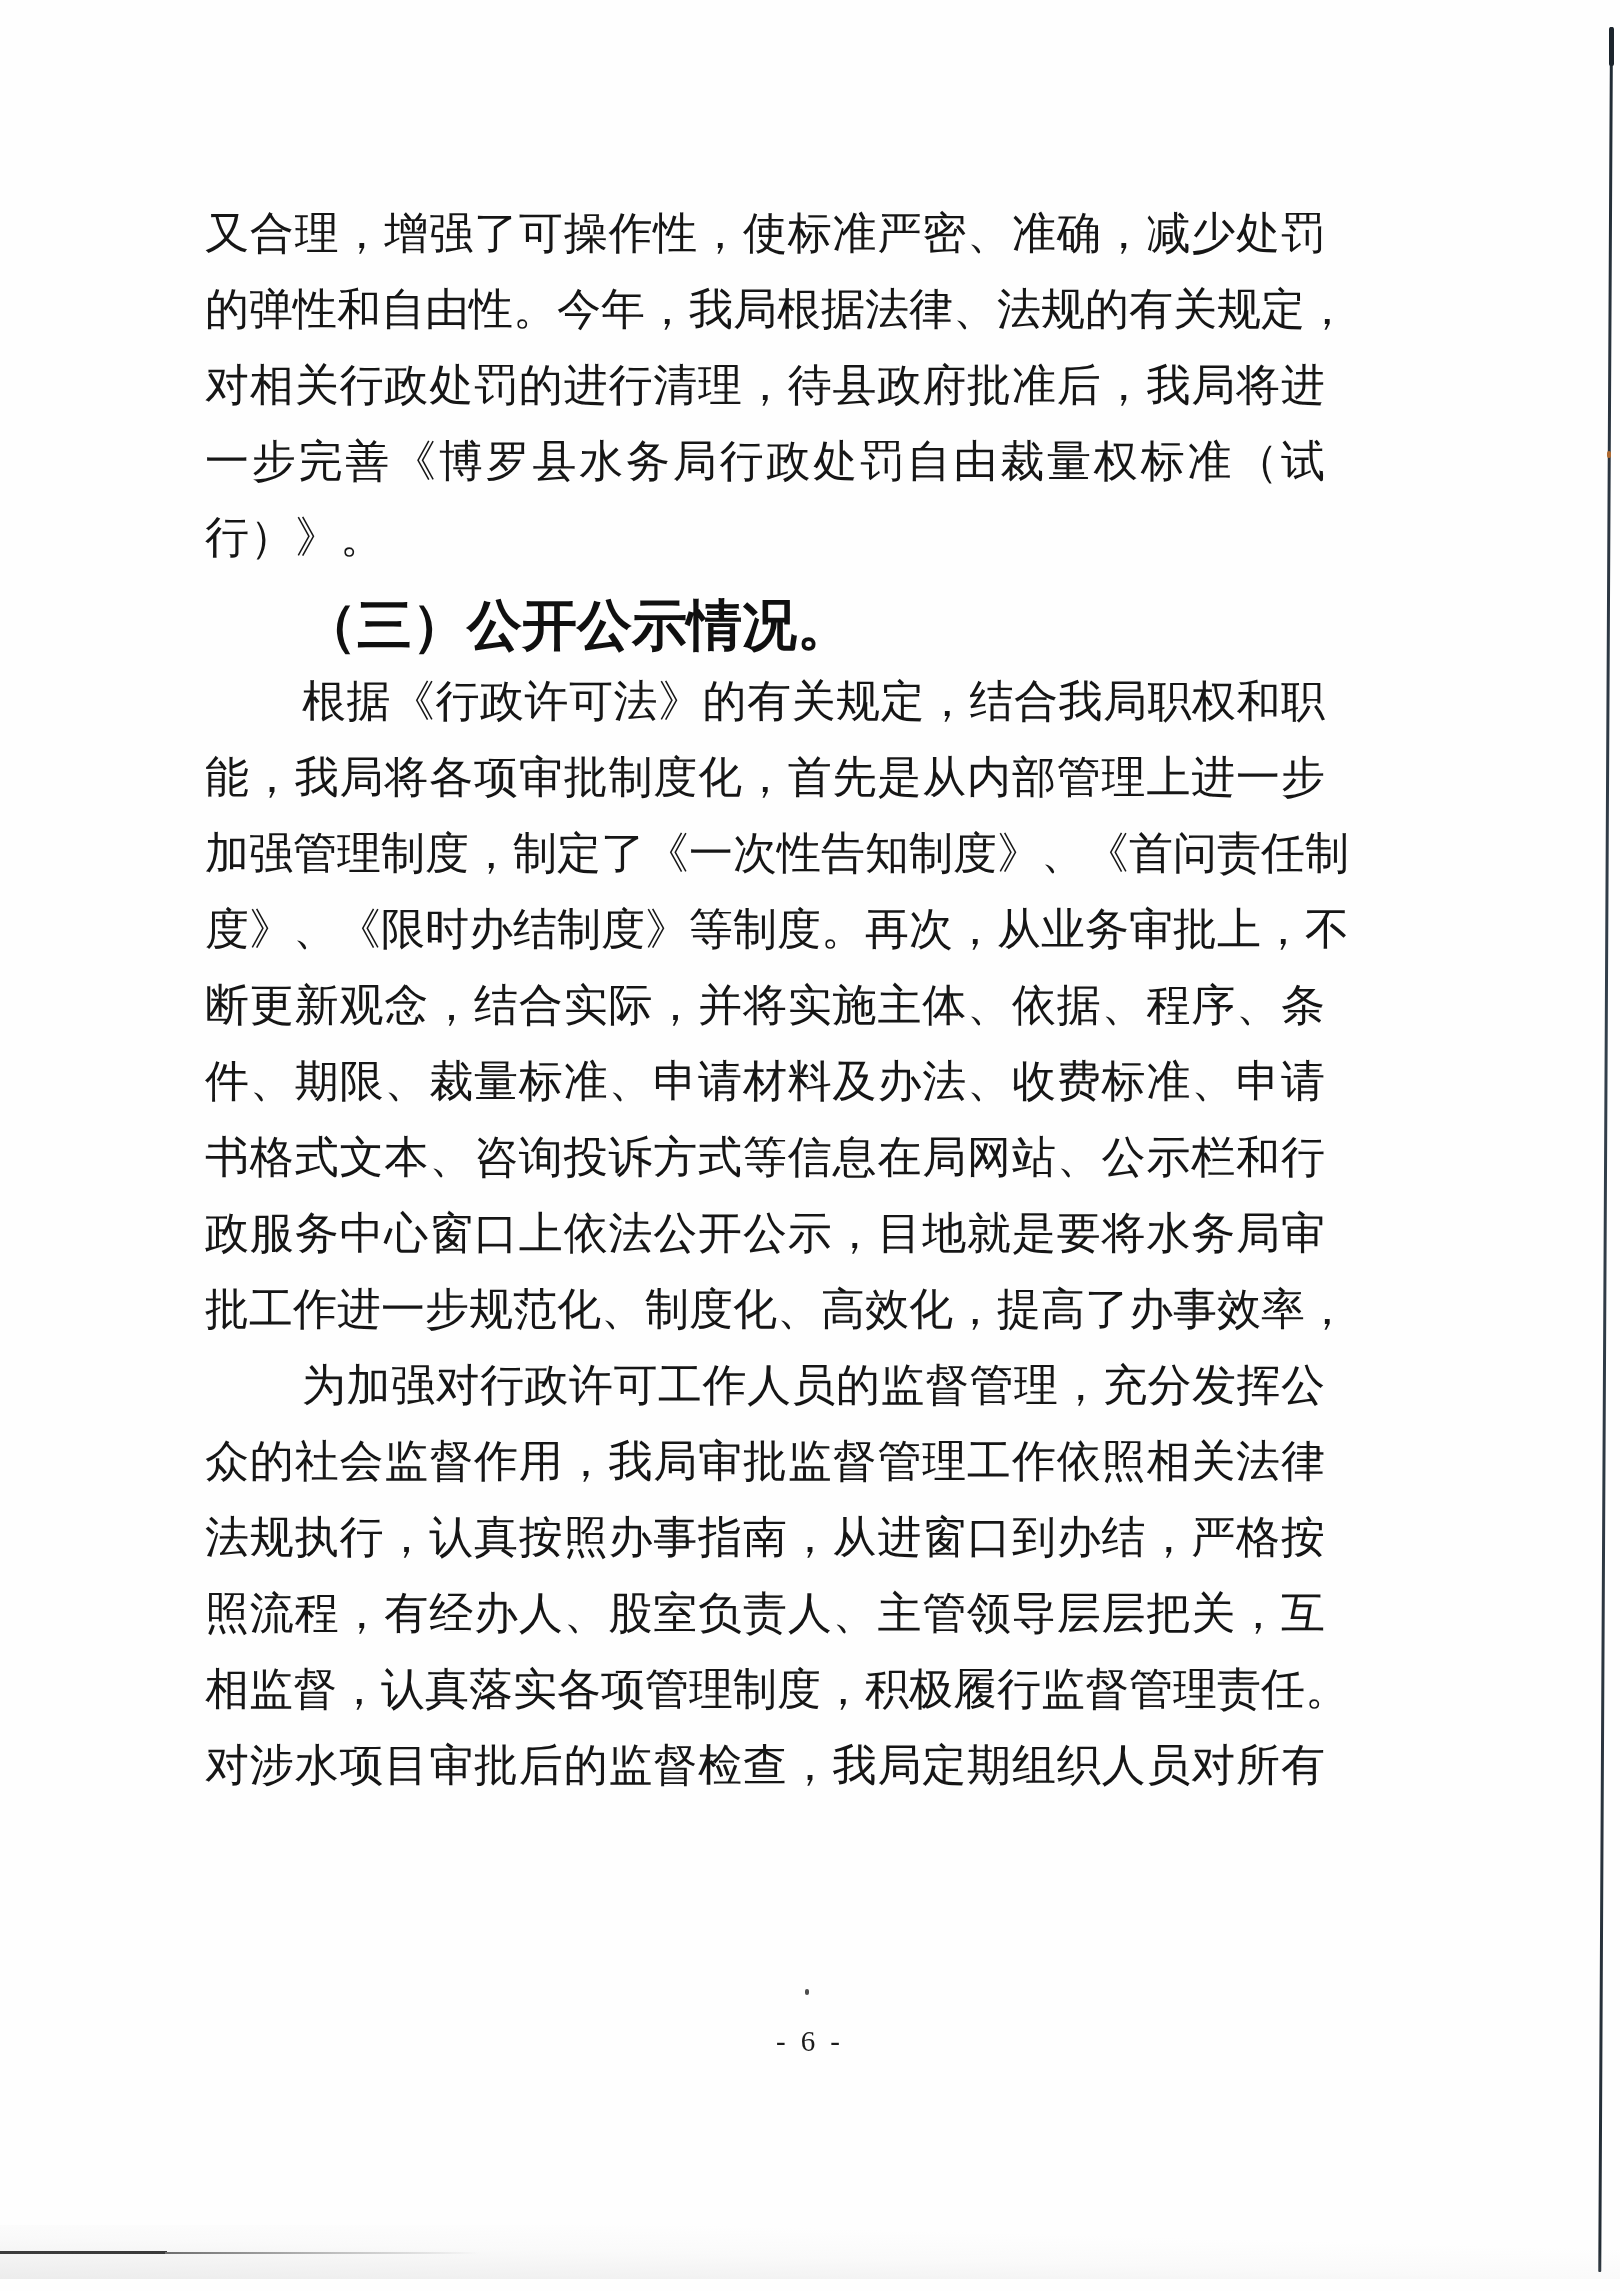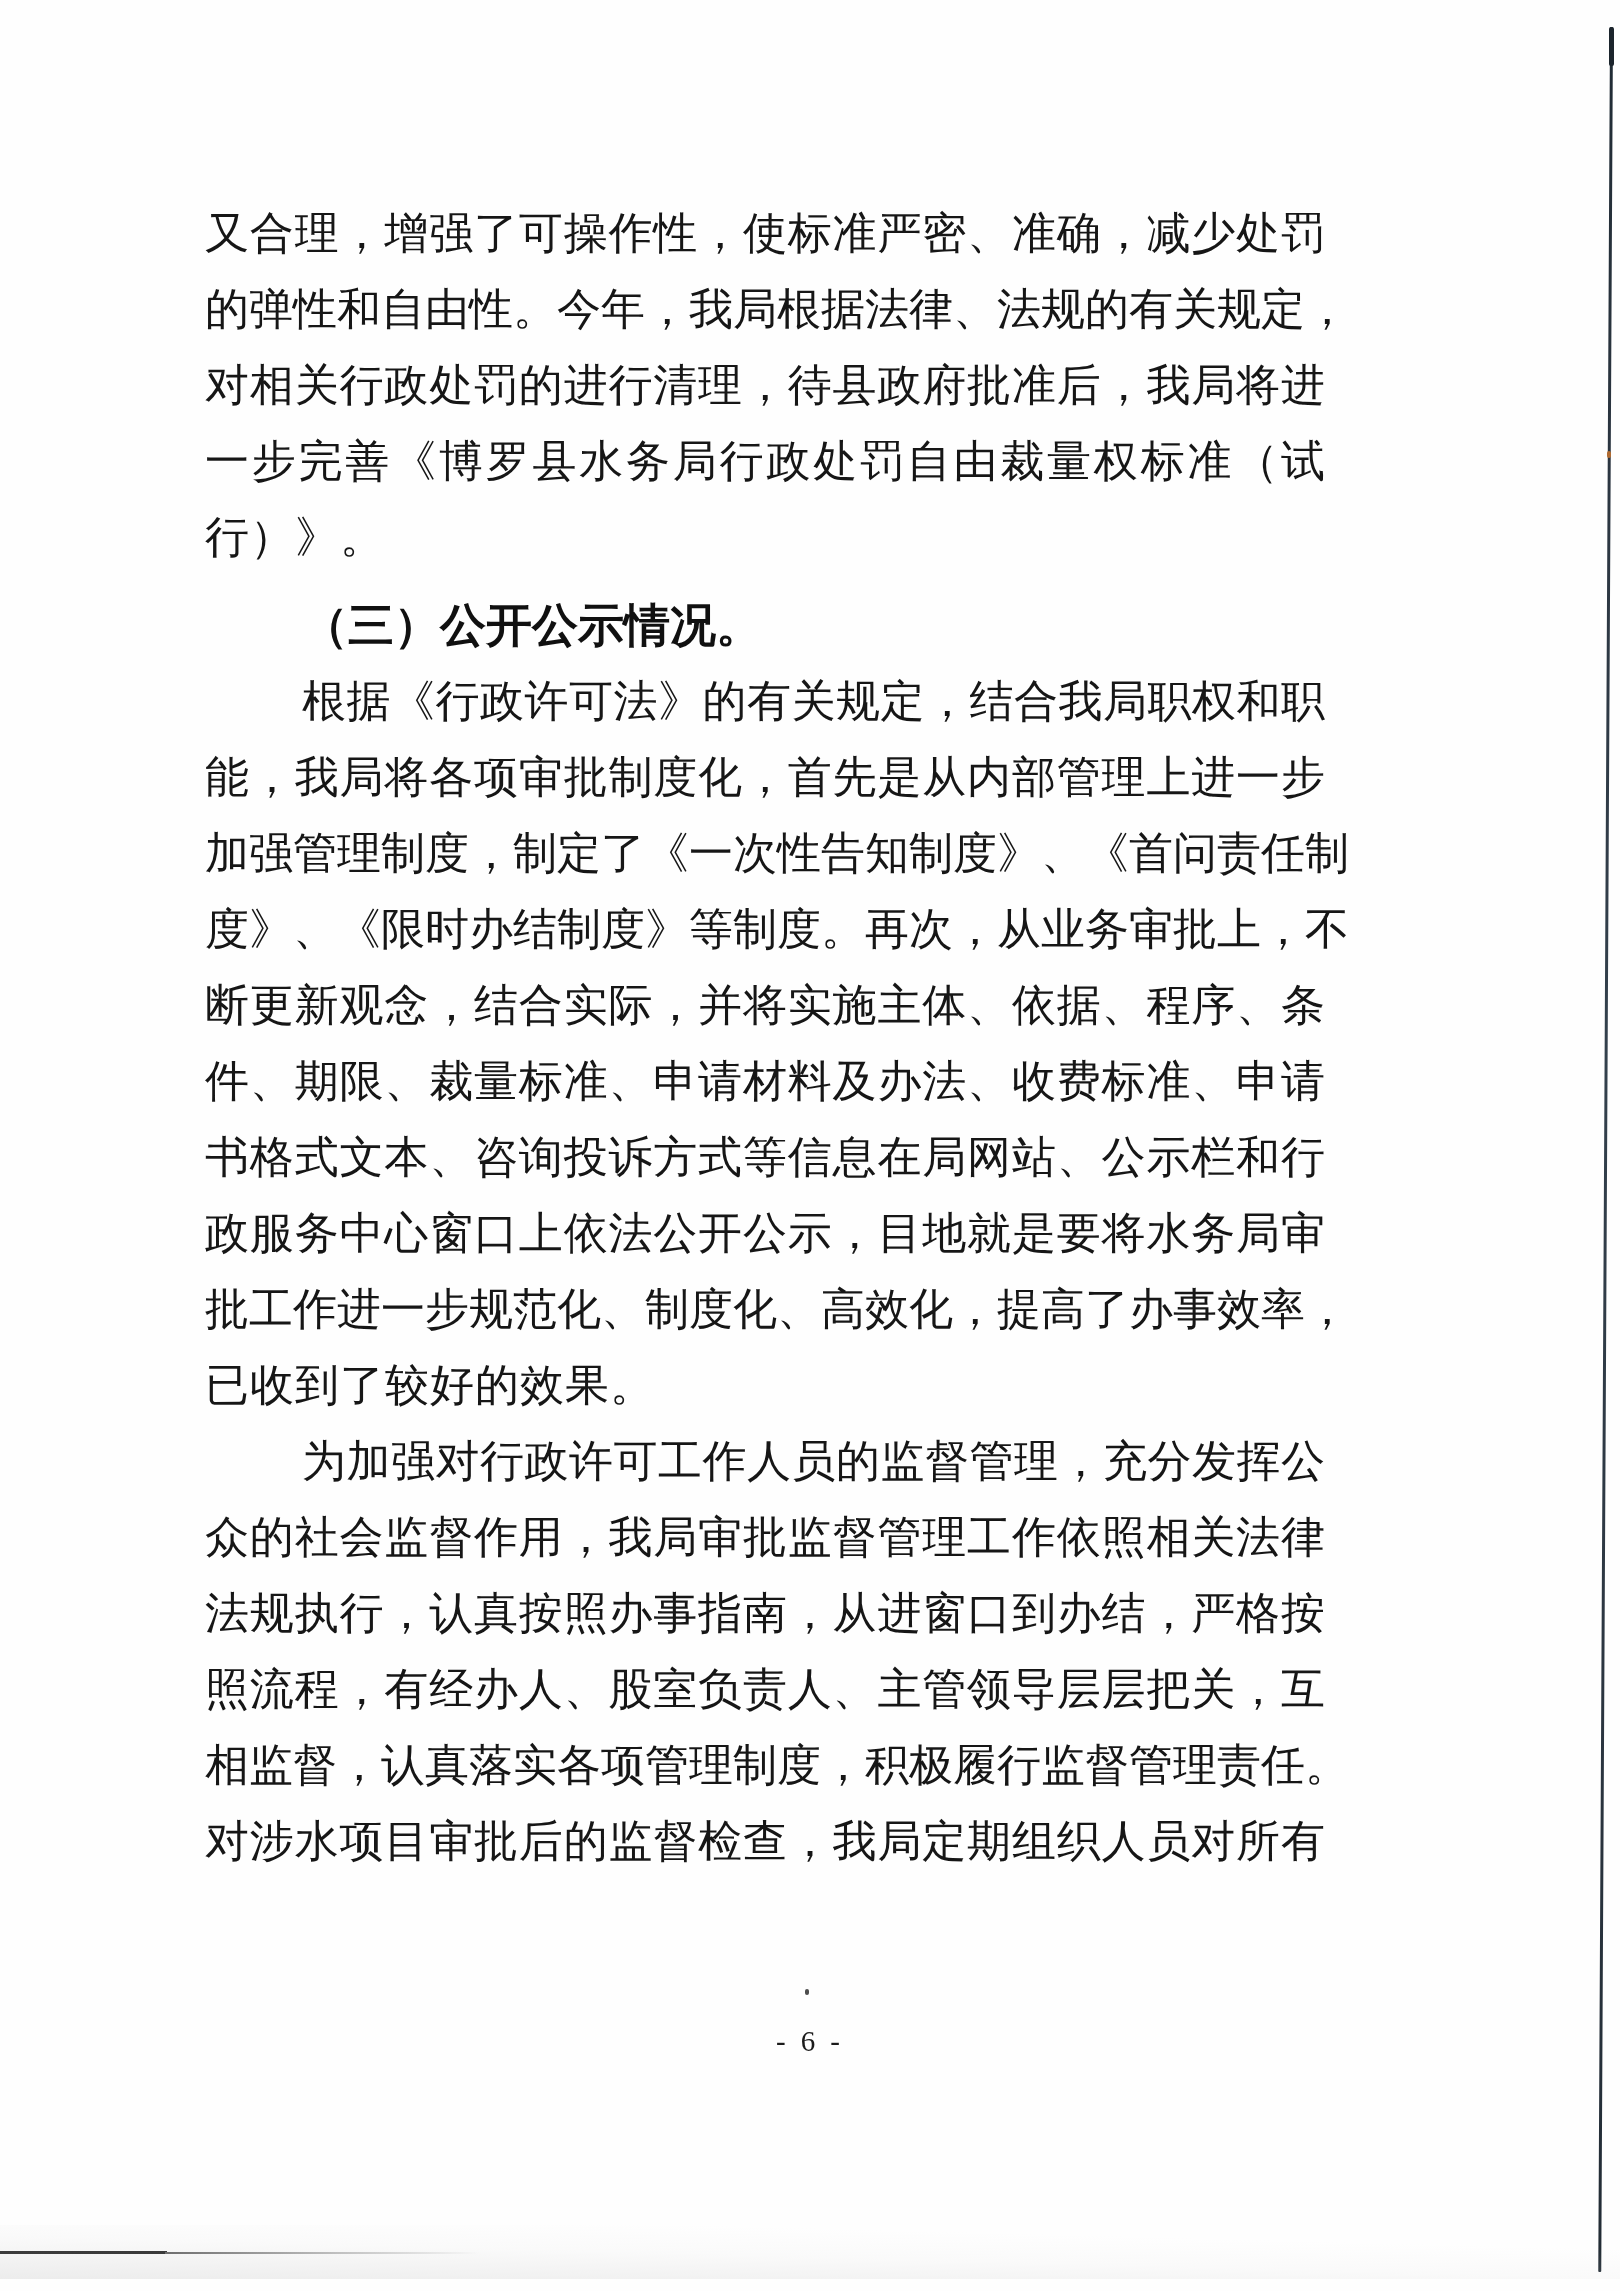--- a/index.html
+++ b/index.html
@@ -35,21 +35,21 @@
     align-items:center;
     margin-left:97px;
   }
   .line.justify-indent span{display:inline-block;}
   .line.plain{
     letter-spacing:1px;
   }
   .line.heading{
     margin-left:97px;
     margin-top:11.8px;
-    font-size:46px;
+    font-size:55px;
     font-weight:bold;
     letter-spacing:0;
     color:#101010;
   }
   .page-number{
     position:absolute;
     left:0;top:2025px;
     width:1620px;
     text-align:center;
     font-family:"Liberation Serif","DejaVu Serif",serif;
@@ -461,21 +461,20 @@
         <span>，</span>
         <span>提</span>
         <span>高</span>
         <span>了</span>
         <span>办</span>
         <span>事</span>
         <span>效</span>
         <span>率</span>
         <span>，</span>
       </div>
-      <div class="line plain">已收到了较好的效果。</div>
       <div class="line justify-indent">
         <span>为</span>
         <span>加</span>
         <span>强</span>
         <span>对</span>
         <span>行</span>
         <span>政</span>
         <span>许</span>
         <span>可</span>
         <span>工</span>

